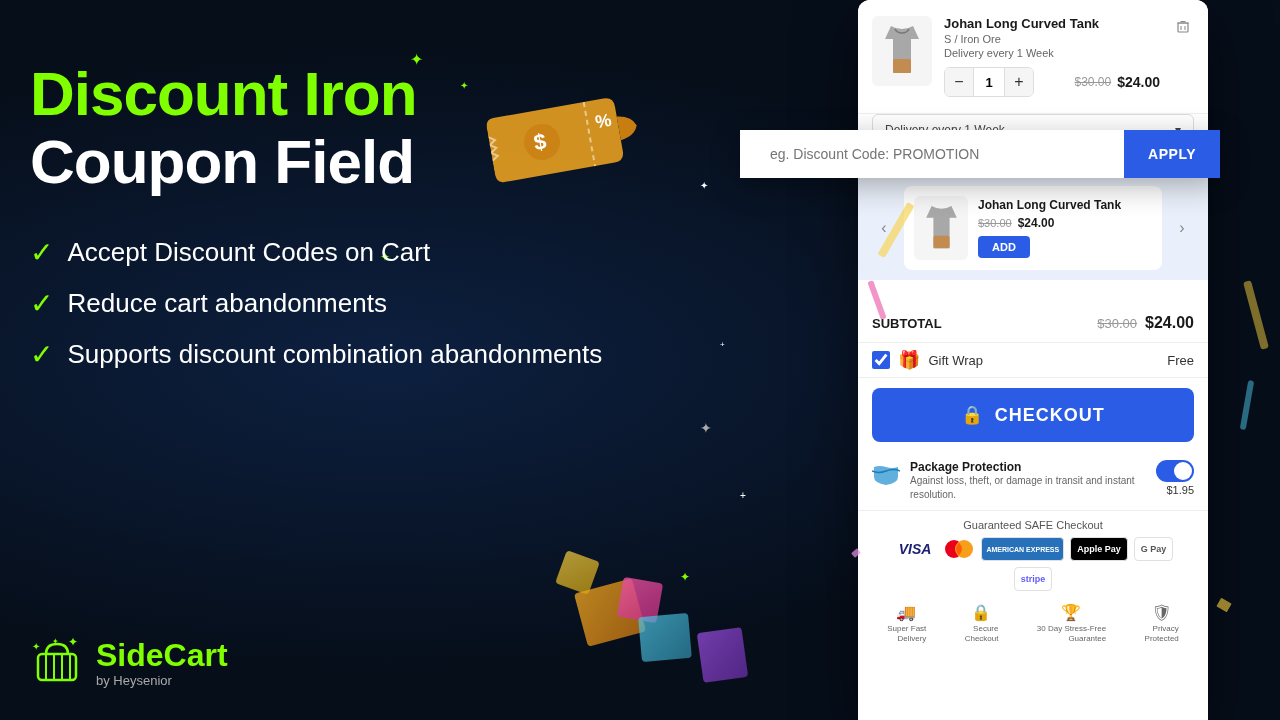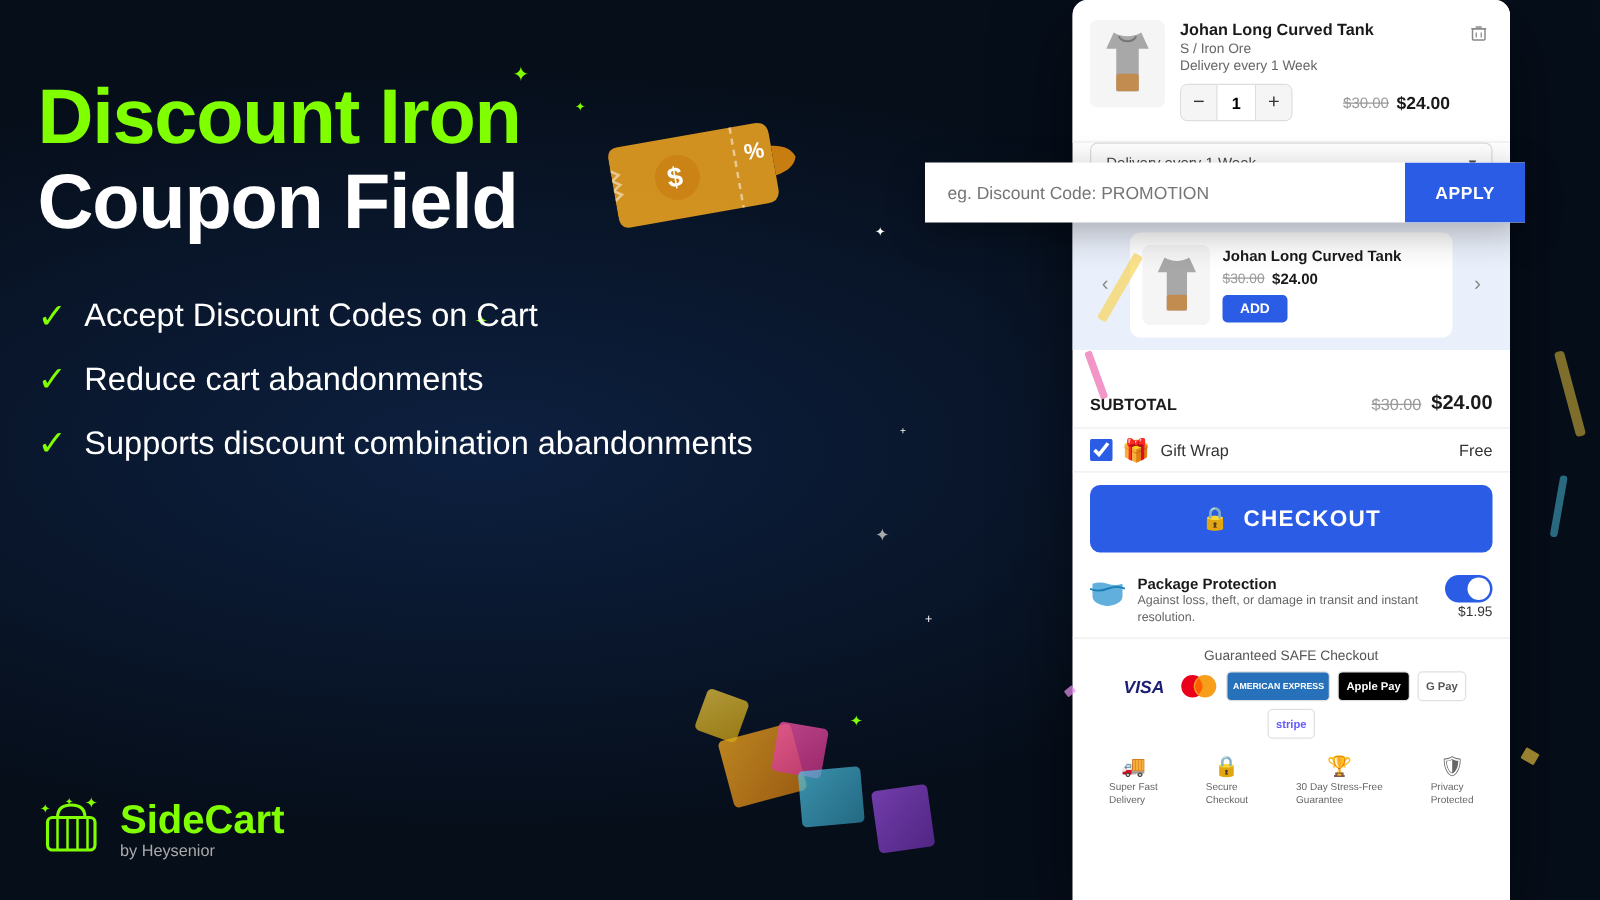--- a/index.html
+++ b/index.html
@@ -246,20 +246,21 @@
       top: 130px;
       left: 740px;
       right: 60px;
       background: #fff;
       border-radius: 0;
       box-shadow: 0 8px 30px rgba(0,0,0,0.3);
       display: flex;
       align-items: center;
       overflow: hidden;
       z-index: 10;
+      padding-left: 12px;
     }
 
     .discount-input {
       flex: 1;
       padding: 16px 18px;
       border: none;
       outline: none;
       font-size: 14px;
       color: #aaa;
       background: transparent;
@@ -580,21 +581,21 @@
     }
 
     .trust-icon {
       font-size: 16px;
       color: #666;
     }
 
     .trust-text {
       font-size: 8px;
       color: #666;
-      text-align: left;
+      text-align: right;
       line-height: 1.2;
     }
 
     
     .ticket-svg-wrap {
       position: absolute;
       top: 95px;
       left: 490px;
       transform: rotate(-10deg);
     }

